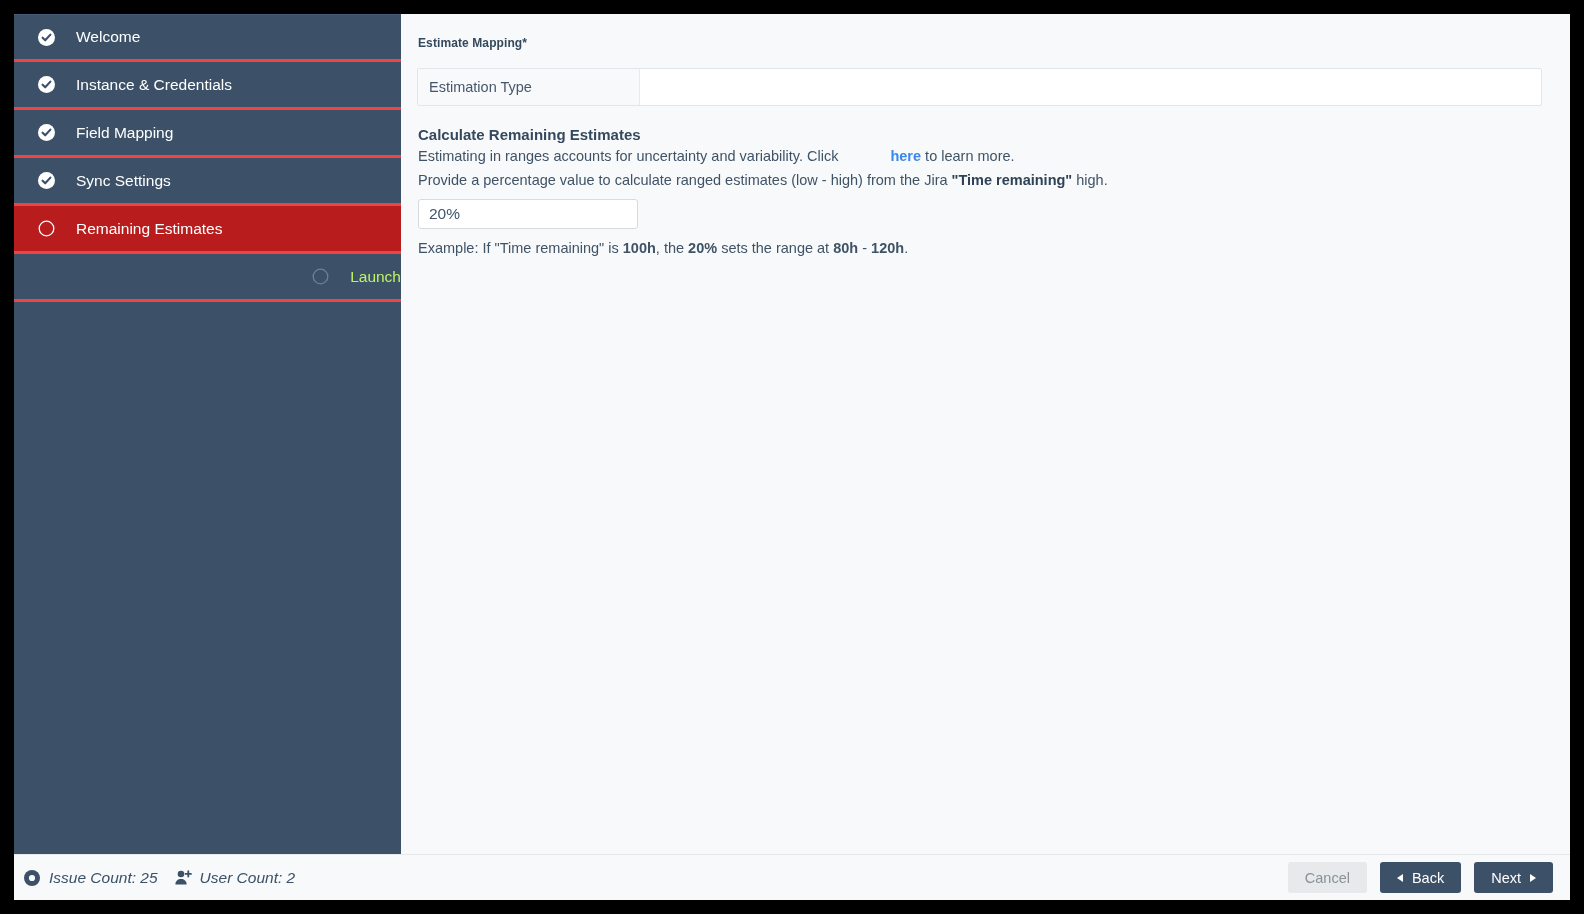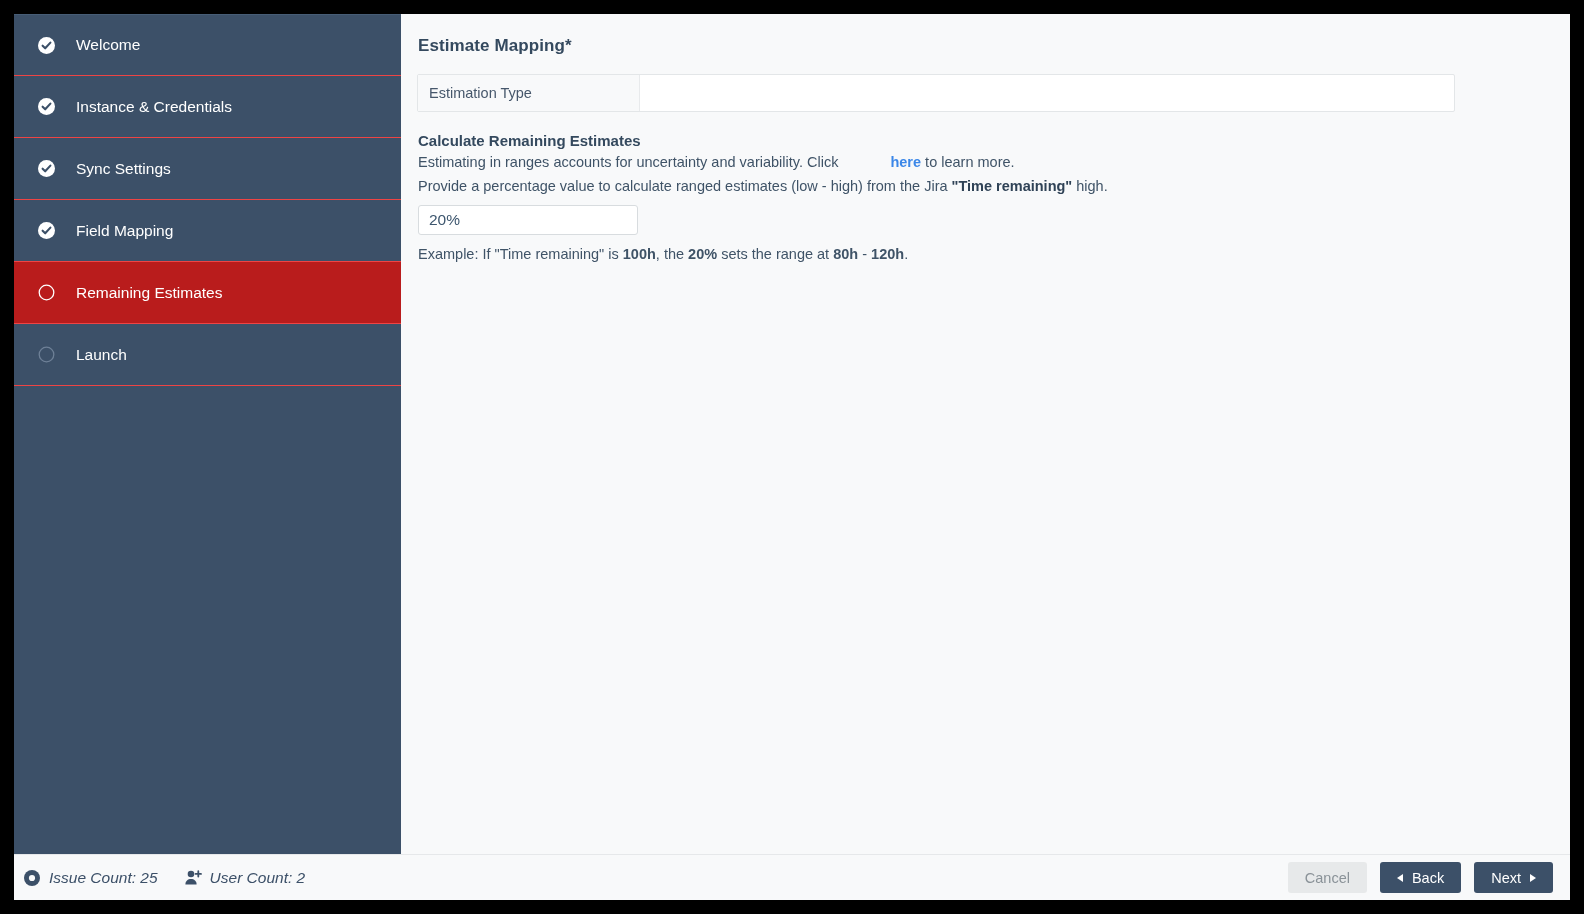--- a/index.html
+++ b/index.html
@@ -40,37 +40,38 @@
   .sidebar {
     width: 387px;
     flex: 0 0 387px;
     background: #3c5068;
     display: flex;
     flex-direction: column;
   }
 
   .nav-item {
     position: relative;
-    height: 62px;
+    height: 48px;
     display: flex;
     align-items: center;
     padding-left: 24px;
     color: #ffffff;
     font-size: 15.5px;
-    border-bottom: 1px solid #ef4444;
+    border-bottom: 3px solid #ef4444;
     cursor: pointer;
   }
   .nav-item:first-child { border-top: 1px solid #475d76; }
 
   .nav-item.active {
     background: #b91c1c;
   }
   .nav-item.disabled {
-    color: #ffffff;
+    color: #bef264;
     cursor: default;
+    justify-content: flex-end;
   }
 
   .nav-icon {
     width: 17px; height: 17px;
     flex: 0 0 17px;
     margin-right: 21px;
     display: block;
   }
 
   .nav-label { line-height: 1; }
@@ -80,37 +81,37 @@
   
   .main {
     flex: 1 1 auto;
     background: #f8f9fa;
     padding: 17px 16px 0 16px;
     min-width: 0;
     position: relative;
   }
 
   .page-title {
-    font-size: 17px;
+    font-size: 12px;
     font-weight: bold;
     color: #34495e;
     letter-spacing: .1px;
     margin: 5px 0 0 1px;
   }
 
   
   .est-row {
     margin-top: 18px;
     height: 38px;
     background: #ffffff;
     border: 1px solid #e3e6e8;
     border-radius: 2px;
     display: flex;
     align-items: stretch;
-    width: 1038px;
+    width: 1125px;
   }
 
   .est-label {
     width: 222px;
     flex: 0 0 222px;
     background: #f8f9fa;
     border-right: 1px solid #e8eaec;
     display: flex;
     align-items: center;
     padding-left: 11px;
@@ -195,21 +196,21 @@
     height: 46px;
     background: #f8f9fa;
     border-top: 1px solid #e6e8ea;
     display: flex;
     align-items: center;
     padding: 0 17px 0 9px;
   }
 
   .status-group {
     display: flex;
-    gap: 26px;
+    gap: 16px;
     flex: 1 1 auto;
   }
 
   .status-item {
     display: flex;
     align-items: center;
     gap: 8px;
     font-size: 15.5px;
     font-style: italic;
     color: #3c5068;
@@ -290,31 +291,31 @@
         </div>
 
 
         <div class="nav-item">
           <span class="nav-icon">
             <svg width="17" height="17" viewBox="0 0 17 17">
               <circle cx="8.5" cy="8.5" r="8.5" fill="#ffffff"></circle>
               <path d="M4.6 8.7 L7.2 11.3 L12.4 5.6" fill="none" stroke="#3c5068" stroke-width="2.1" stroke-linecap="round" stroke-linejoin="round"></path>
             </svg>
           </span>
-          <span class="nav-label">Sync Settings</span>
+          <span class="nav-label">Field Mapping</span>
         </div>
 
         <div class="nav-item">
           <span class="nav-icon">
             <svg width="17" height="17" viewBox="0 0 17 17">
               <circle cx="8.5" cy="8.5" r="8.5" fill="#ffffff"></circle>
               <path d="M4.6 8.7 L7.2 11.3 L12.4 5.6" fill="none" stroke="#3c5068" stroke-width="2.1" stroke-linecap="round" stroke-linejoin="round"></path>
             </svg>
           </span>
-          <span class="nav-label">Field Mapping</span>
+          <span class="nav-label">Sync Settings</span>
         </div>
 
         <div class="nav-item active">
           <span class="nav-icon">
             <svg width="17" height="17" viewBox="0 0 17 17">
               <circle cx="8.5" cy="8.5" r="7.3" fill="none" stroke="#ffffff" stroke-width="1.3"></circle>
             </svg>
           </span>
           <span class="nav-label">Remaining Estimates</span>
         </div>

